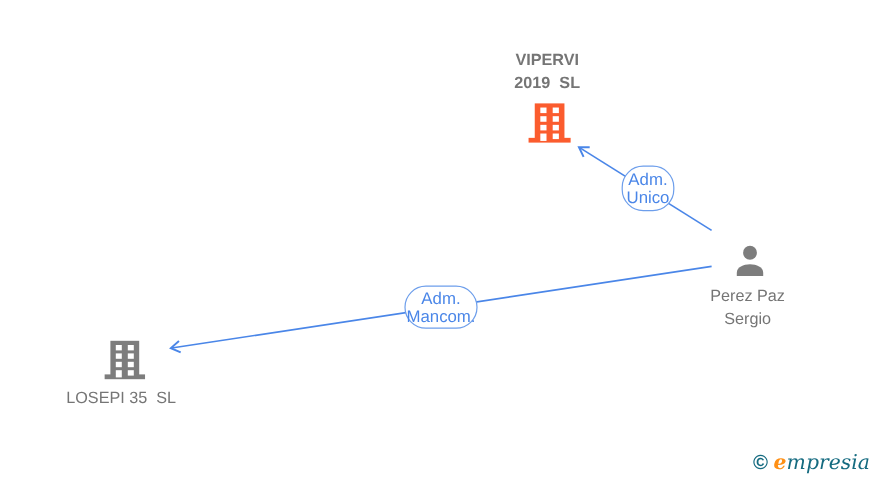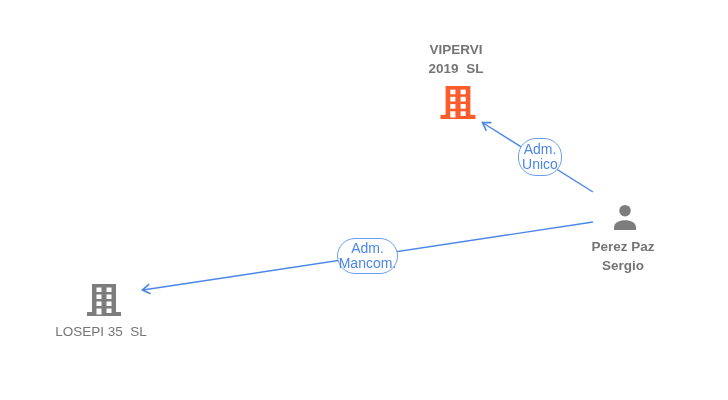--- a/index.html
+++ b/index.html
@@ -104,21 +104,21 @@
 
   <div class="edge-label" style="left:518px;top:138px;width:44px;height:38px;">Adm.
 Unico</div>
 
   <div class="node-icon" style="left:610px;top:202px;width:30px;height:31px;">
     <svg width="30" height="31" viewBox="0 0 24 24">
       <circle class="person-fill" cx="12" cy="6.5" r="4.6"></circle>
       <path class="person-fill" d="M3.2,22 v-2.2 c0,-3.6 4.4,-5.6 8.8,-5.6 s8.8,2 8.8,5.6 V22 z"></path>
     </svg>
   </div>
-  <div class="node-label" style="left:563px;top:237px;width:120px;font-weight:bold;">Perez Paz
+  <div class="node-label" style="left:563px;top:237px;width:120px;">Perez Paz
 Sergio</div>
 
   <div class="edge-label" style="left:337px;top:238px;width:61px;height:36px;">Adm.
 Mancom.</div>
 
   <div class="node-icon" style="left:87px;top:283px;width:34px;height:34px;">
     <svg width="34" height="34" viewBox="0 0 34 32">
       <rect class="building-fill gray" x="5" y="0" width="24" height="29"></rect>
       <rect class="building-fill gray" x="0" y="28" width="34" height="4"></rect>
       <g fill="#ffffff">
@@ -128,14 +128,18 @@
           <rect x="19.5" y="10.5" width="5" height="4.5"></rect>
         <rect x="9.5" y="17.5" width="5" height="4.5"></rect>
           <rect x="19.5" y="17.5" width="5" height="4.5"></rect>
         <rect x="9.5" y="24.5" width="5" height="6"></rect>
           <rect x="19.5" y="24.5" width="5" height="4.5"></rect>
       </g>
     </svg>
   </div>
   <div class="node-label" style="left:31px;top:322px;width:140px;">LOSEPI 35  SL</div>
 
+  <div class="brand">
+    <span class="copy">©</span>
+    <span class="script first">e</span><span class="script rest">mpresia</span>
+  </div>
 
 </div>
 
 </body></html>

